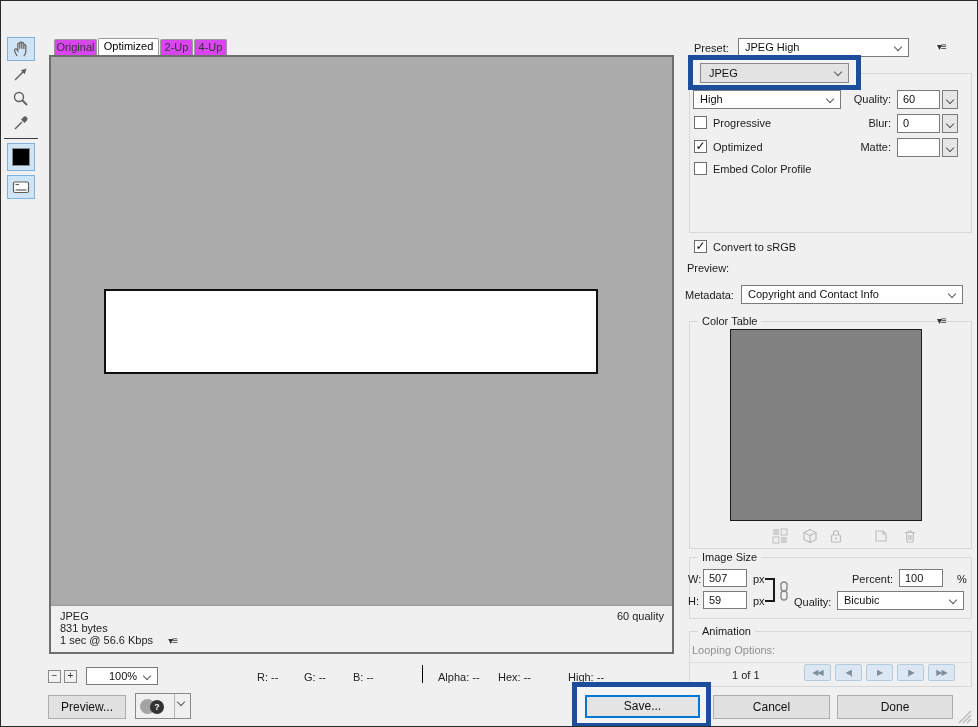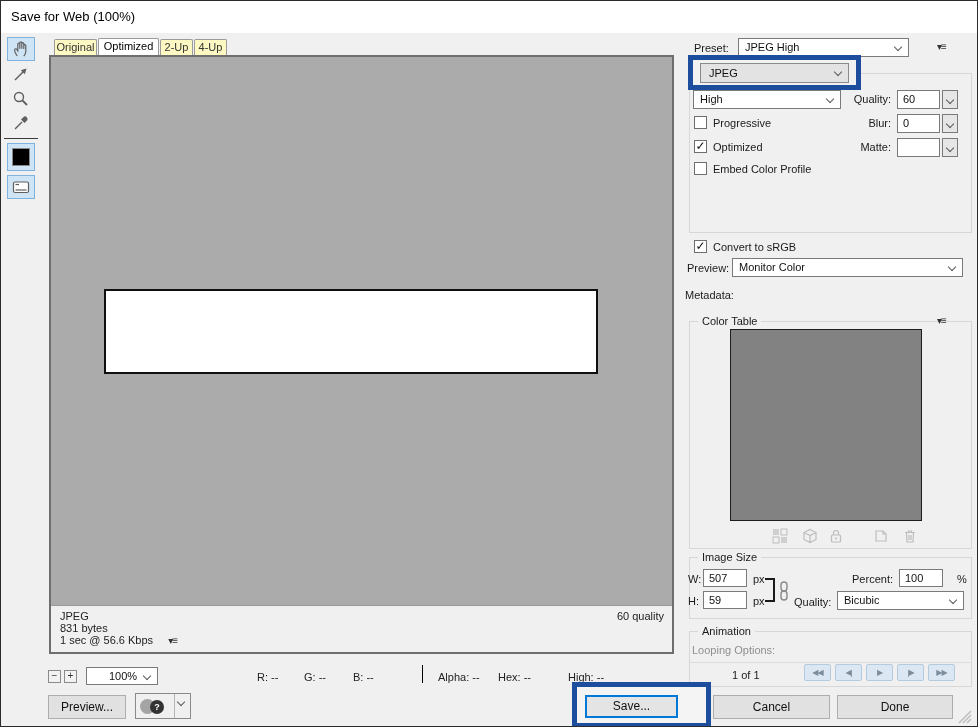--- a/index.html
+++ b/index.html
@@ -18,21 +18,21 @@
   .titlebar span { position:absolute; left:10px; top:8px; font-size:13px; color:#000; }
 
   
   .toolbtn { position:absolute; left:6px; width:28px; height:24px; display:flex; align-items:center; justify-content:center; }
   .toolbtn.active { background:#cfe4f5; border:1px solid #7fb2dd; }
   .tool-divider { position:absolute; left:3px; top:137px; width:34px; height:1px; background:#3c3c3c; }
   .swatch-btn { position:absolute; left:6px; top:142px; width:28px; height:28px; background:#cfe4f5; border:1px solid #7fb2dd; display:flex; align-items:center; justify-content:center; }
   .swatch-inner { width:18px; height:18px; background:#000; border:1px solid #8a8a8a; }
 
   
-  .tab { position:absolute; top:38px; height:16px; background:#fef9c3; border:1px solid #9b9b9b; border-bottom:none; border-radius:2px 2px 0 0; font-size:11px; color:#333; text-align:center; line-height:15px; }
+  .tab { position:absolute; top:38px; height:16px; background:#d946ef; border:1px solid #9b9b9b; border-bottom:none; border-radius:2px 2px 0 0; font-size:11px; color:#333; text-align:center; line-height:15px; }
   .tab.active { top:37px; height:17px; background:#ffffff; color:#000; z-index:3; }
 
   
   .preview-frame { position:absolute; left:48px; top:54px; width:625px; height:599px; border:2px solid #6e6e6e; background:#ababab; }
   .canvas { position:absolute; left:0; top:0; right:0; bottom:47px; background:#ababab; }
   .white-rect { position:absolute; left:53px; top:232px; width:494px; height:85px; background:#ffffff; border:2px solid #0f0f0f; }
   .info-bar { position:absolute; left:0; right:0; bottom:0; height:47px; background:#f0f0f0; border-top:1px solid #9a9a9a; }
   .info-line { position:absolute; left:9px; font-size:11px; color:#222; white-space:nowrap; }
   .menu-glyph { font-size:10px; color:#333; letter-spacing:-1px; }
 
@@ -63,33 +63,30 @@
   .ct-icon { position:absolute; top:527px; width:16px; height:16px; }
 
   
   .nav-row { position:absolute; left:803px; top:663px; display:flex; gap:4px; }
   .nav-btn { width:27px; height:17px; background:#dbe8f4; border:1px solid #b3cbdd; border-radius:2px; font-size:8px; color:#7d8d9b; text-align:center; line-height:15px; letter-spacing:-1px; }
 
   
   .smallbtn { position:absolute; width:13px; height:13px; background:#f2f2f2; border:1px solid #8a8a8a; font-size:10px; line-height:10px; text-align:center; color:#333; }
   .stat { position:absolute; top:670px; font-size:11px; color:#222; }
   .btn { position:absolute; height:24px; background:#e1e1e1; border:1px solid #adadad; font-size:12px; color:#111; text-align:center; font-family:"Liberation Sans", sans-serif; }
-  .save-btn { position:absolute; left:584px; top:694px; width:93px; height:23px; background:#e4e4e4; border:2px solid #0078d7; font-size:12px; text-align:center; line-height:19px; z-index:10; }
+  .save-btn { position:absolute; left:584px; top:694px; width:115px; height:23px; background:#e4e4e4; border:2px solid #0078d7; font-size:12px; text-align:center; line-height:19px; z-index:10; }
   .divline { position:absolute; background:#000; }
   .disabled-combo { background:#fbfbfb; border-color:#c3c3c3; color:#8f8f8f; }
   .disabled-combo .chev::after { border-color:#b5b5b5; }
 </style>
 </head>
 <body>
 
 <div class="window">
 
-  <div class="titlebar">
-    <span>Save for Web (100%)</span>
-  </div>
 
   <div class="toolbtn active" style="top:36px">
     <svg width="20" height="20" viewBox="0 0 20 20">
       <path d="M6.2 17 C4.6 14.6 3.2 11.4 3.8 10.3 C4.3 9.5 5.3 9.6 5.8 10.3 L6.8 11.8 L6.8 5 A1 1 0 0 1 8.8 5 L8.8 9.8 M8.8 9.8 L8.8 3.8 A1 1 0 0 1 10.8 3.8 L10.8 9.8 M10.8 9.8 L10.8 4.6 A1 1 0 0 1 12.8 4.6 L12.8 10 M12.8 10 L12.8 6.6 A1 1 0 0 1 14.8 6.6 L14.8 12.4 C14.8 14.6 13.8 15.8 12.8 17" fill="none" stroke="#5f5f5f" stroke-width="1.2"></path>
     </svg>
   </div>
   <div class="toolbtn" style="top:61px">
     <svg width="20" height="20" viewBox="0 0 20 20">
       <path d="M4 16 L14 6" stroke="#5f5f5f" stroke-width="1.4" fill="none"></path>
       <path d="M15.5 4.5 L9.8 6.2 L13.8 10.2 Z" fill="#5f5f5f"></path>
@@ -174,26 +171,26 @@
   <div class="field" style="left:896px;top:137px;width:43px;height:19px"></div>
   <div class="chevbtn" style="left:941px;top:137px"></div>
 
   <div class="checkbox" style="left:693px;top:161px"><span></span></div>
   <div class="label" style="left:712px;top:162px">Embed Color Profile</div>
 
   <div class="checkbox" style="left:693px;top:239px"><span>✓</span></div>
   <div class="label" style="left:712px;top:240px">Convert to sRGB</div>
 
   <div class="label" style="left:686px;top:261px">Preview:</div>
-  <div class="combo" style="left:731px;top:257px;width:231px;height:19px">
-    <span class="val">Monitor Color</span>
-    <span class="chev"></span>
-  </div>
 
   <div class="label" style="left:684px;top:288px">Metadata:</div>
+  <div class="combo" style="left:740px;top:284px;width:222px;height:19px">
+    <span class="val">Copyright and Contact Info</span>
+    <span class="chev"></span>
+  </div>
 
   <div class="groupbox" style="left:688px;top:320px;width:283px;height:228px">
     <span class="grouplabel">Color Table</span>
   </div>
   <div class="menu-glyph abs" style="left:936px;top:314px">▾≡</div>
   <div class="ct-swatch"></div>
 
   <div class="ct-icon" style="left:771px">
     <svg width="16" height="16" viewBox="0 0 16 16">
       <rect x="1" y="1" width="6" height="6" fill="#cfcfcf"></rect>

